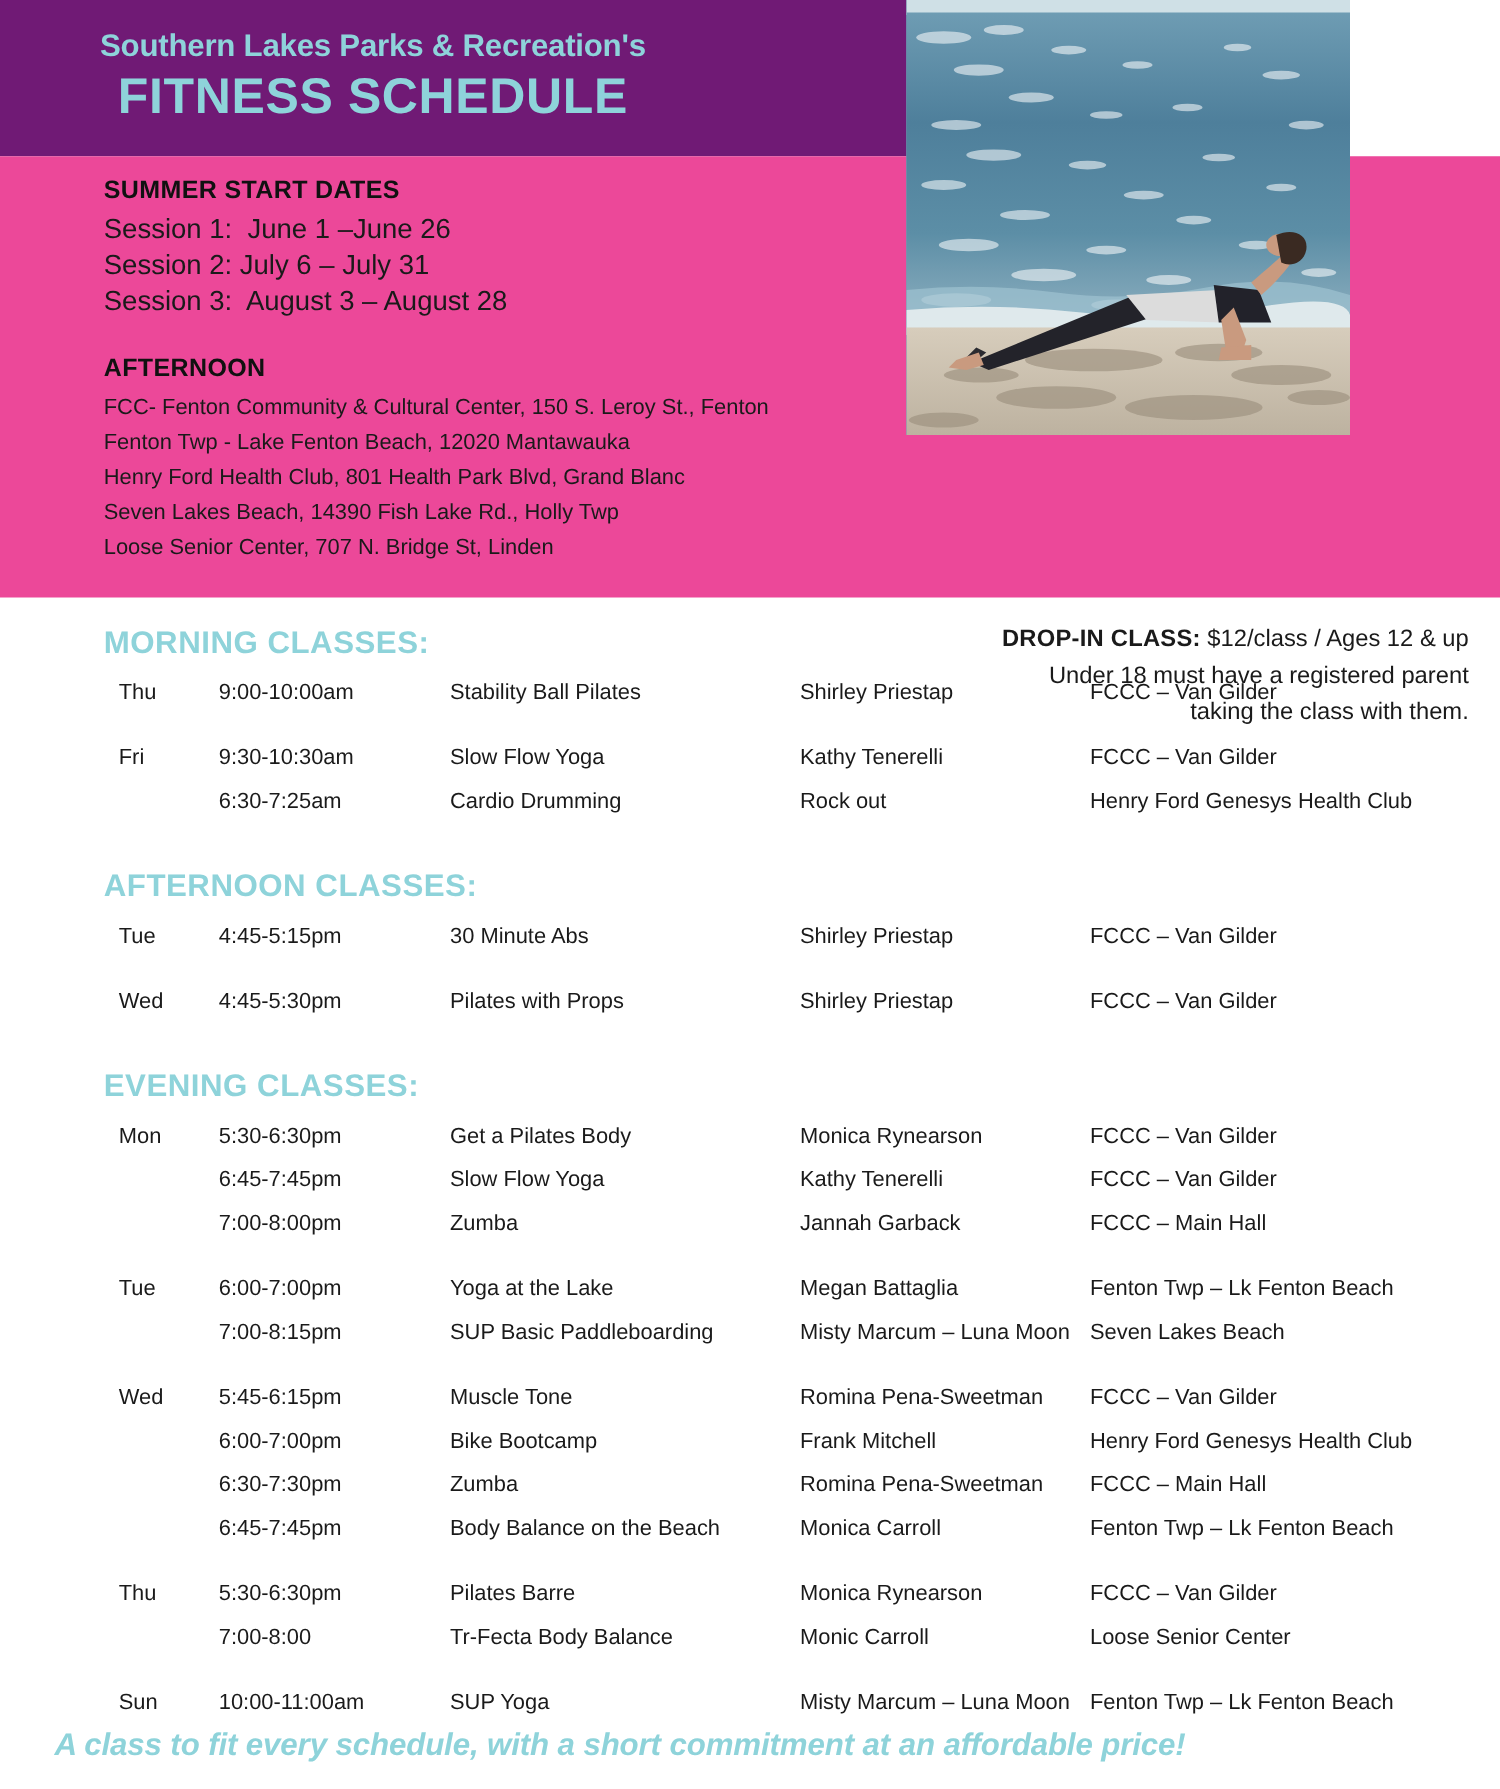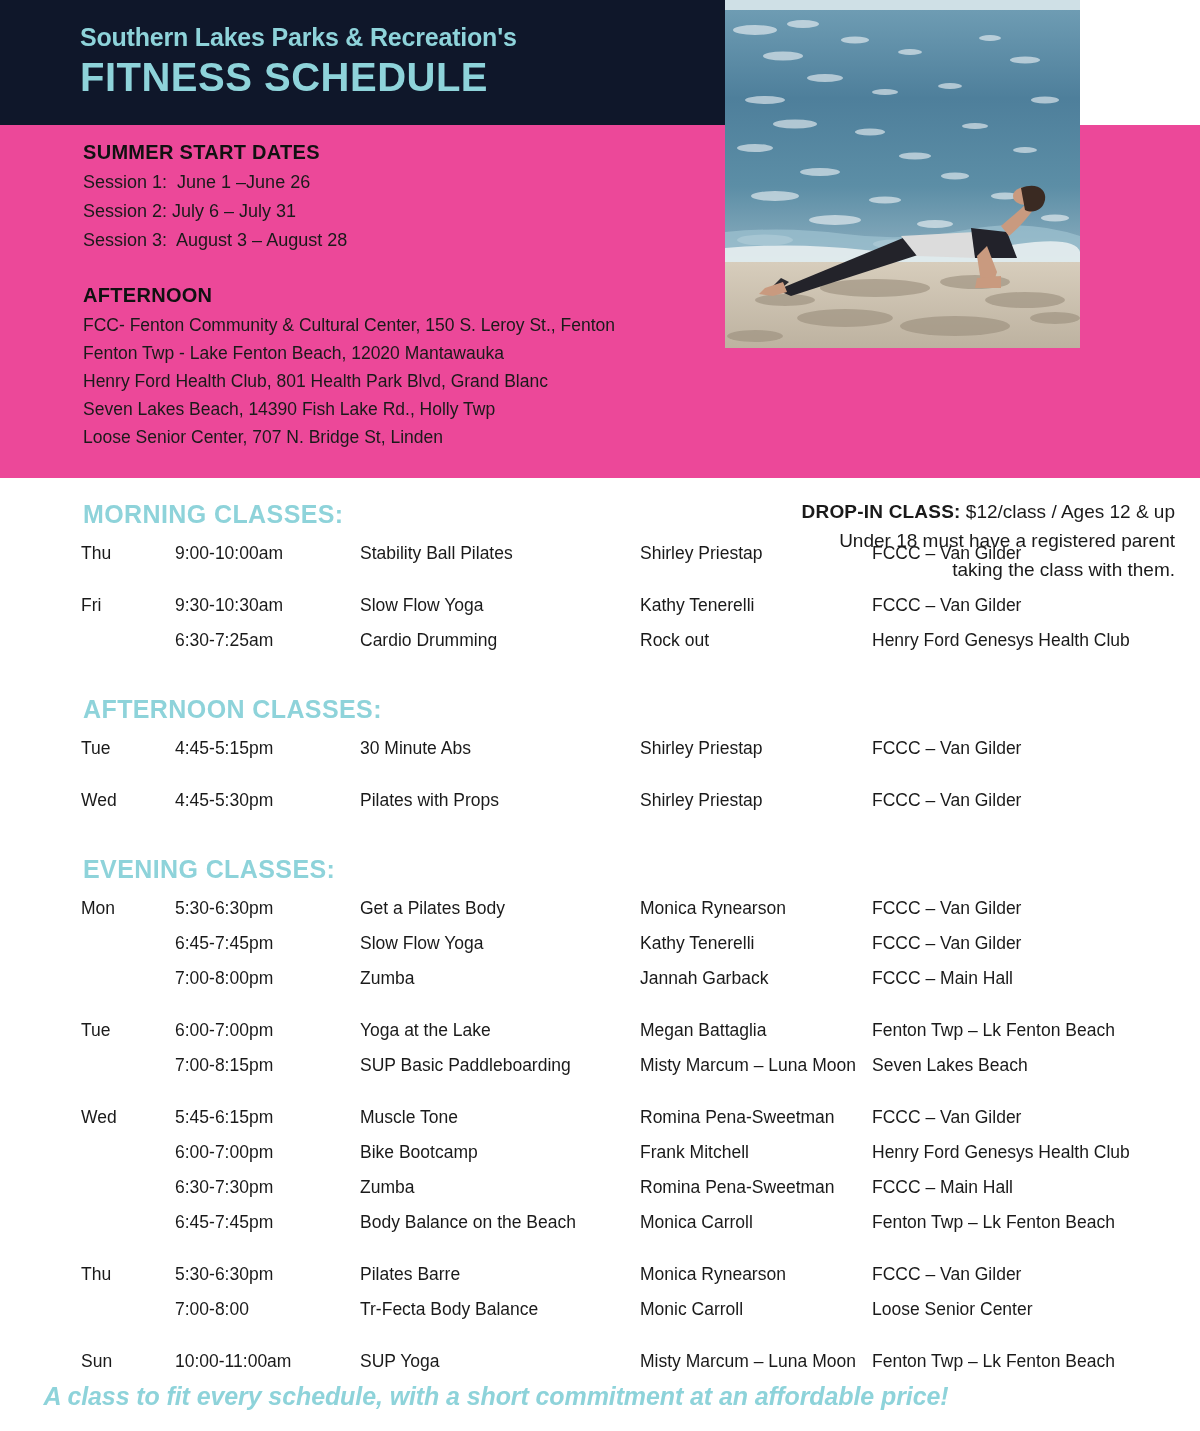--- a/index.html
+++ b/index.html
@@ -15,21 +15,21 @@
     position: relative;
     overflow: hidden;
   }
 
   
   .header {
     position: absolute;
     left: 0; top: 0;
     width: 976px;
     height: 125px;
-    background: #0f172a;
+    background: #701a75;
   }
   .title-block {
     position: absolute;
     left: 80px;
     top: 24px;
   }
   .eyebrow {
     font-size: 25px;
     font-weight: bold;
     letter-spacing: -0.2px;
@@ -38,20 +38,21 @@
     margin: 0;
     font-stretch: condensed;
   }
   .maintitle {
     font-size: 40px;
     font-weight: bold;
     letter-spacing: 0.5px;
     color: #8ed3da;
     line-height: 1.12;
     margin: 3px 0 0 0;
+    text-align: center;
   }
 
   
   .band {
     position: absolute;
     left: 0;
     top: 125px;
     width: 1200px;
     height: 353px;
     background: #ec4899;
@@ -63,21 +64,21 @@
     width: 600px;
   }
   .sec-head {
     font-size: 20px;
     font-weight: bold;
     letter-spacing: 0.3px;
     color: #111111;
     margin: 0 0 4px 0;
   }
   .band-line {
-    font-size: 18px;
+    font-size: 22px;
     line-height: 29px;
     color: #1a1a1a;
     white-space: pre;
   }
   .locations-block {
     margin-top: 29px;
   }
   .locations-block .band-line {
     font-size: 17.5px;
     line-height: 28px;
@@ -129,21 +130,21 @@
     padding-left: 83px;
   }
   .row {
     position: relative;
     height: 35px;
     font-size: 17.5px;
     color: #1a1a1a;
     white-space: nowrap;
   }
   .row.gap { margin-top: 17px; }
-  .c-day  { position: absolute; left: 81px; }
+  .c-day  { position: absolute; left: 95px; }
   .c-time { position: absolute; left: 175px; }
   .c-class{ position: absolute; left: 360px; }
   .c-inst { position: absolute; left: 640px; }
   .c-loc  { position: absolute; left: 872px; }
 
   .sec-morning   { padding-top: 22px; }
   .sec-afternoon { padding-top: 30px; }
   .sec-evening   { padding-top: 30px; }
   .rows-wrap { padding-top: 14px; }
 

